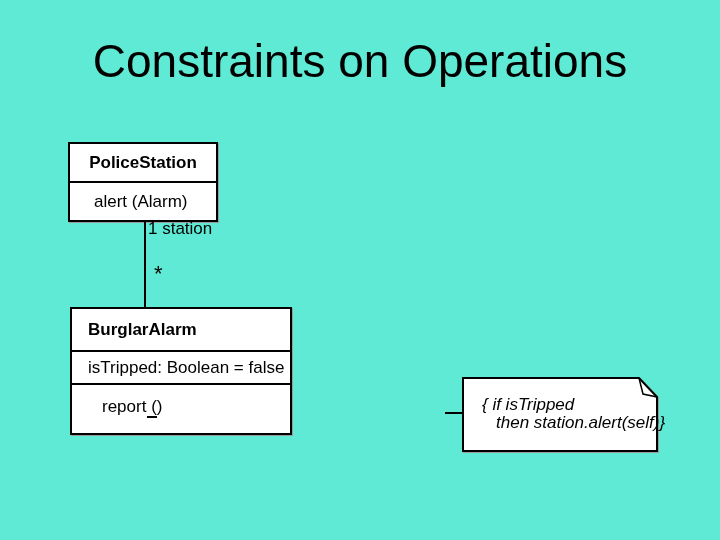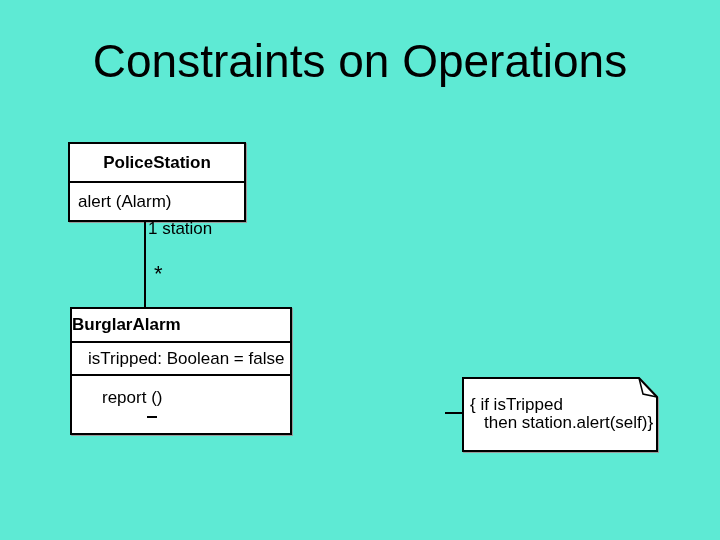--- a/index.html
+++ b/index.html
@@ -36,26 +36,26 @@
   }
   .uml-class .compartment {
     display: flex;
     align-items: center;
     overflow: hidden;
   }
   .uml-class .divider { border-bottom: 2px solid #000; }
   .uml-name { font-weight: 700; font-size: 17px; }
   .uml-member { font-weight: 400; font-size: 17px; }
 
-  #police-station { left: 68px; top: 142px; width: 178px; height: 80px; }
+  #police-station { left: 68px; top: 142px; width: 150px; height: 80px; }
   #police-station .compartment-name { height: 39px; justify-content: center; }
-  #police-station .compartment-ops  { height: 37px; padding-left: 8px; }
+  #police-station .compartment-ops  { height: 37px; padding-left: 24px; }
 
   #burglar-alarm { left: 70px; top: 307px; width: 222px; height: 128px; }
-  #burglar-alarm .compartment-name  { height: 34px; }
+  #burglar-alarm .compartment-name  { height: 43px; padding-left: 16px; }
   #burglar-alarm .compartment-attrs { height: 33px; padding-left: 16px; }
   #burglar-alarm .compartment-ops   { height: 43px; padding-left: 30px; }
 
   
   .assoc-line {
     position: absolute;
     left: 144px; top: 222px;
     width: 2px; height: 85px;
     background: #000;
   }
@@ -78,24 +78,25 @@
 
   
   .uml-note {
     position: absolute;
     left: 462px; top: 377px;
     width: 196px; height: 75px;
   }
   .uml-note svg { display: block; filter: drop-shadow(1px 1px 0 #9a9a9a); }
   .uml-note .note-text {
     position: absolute;
-    left: 8px; top: 19px;
+    left: 20px; top: 19px;
     font-size: 17px;
     line-height: 18px;
     white-space: nowrap;
+    font-style: italic;
   }
   .uml-note .note-line2 { padding-left: 14px; }
 </style>
 </head>
 <body>
 
 <div class="slide">
 
   <div class="slide-title">Constraints on Operations</div>
 

